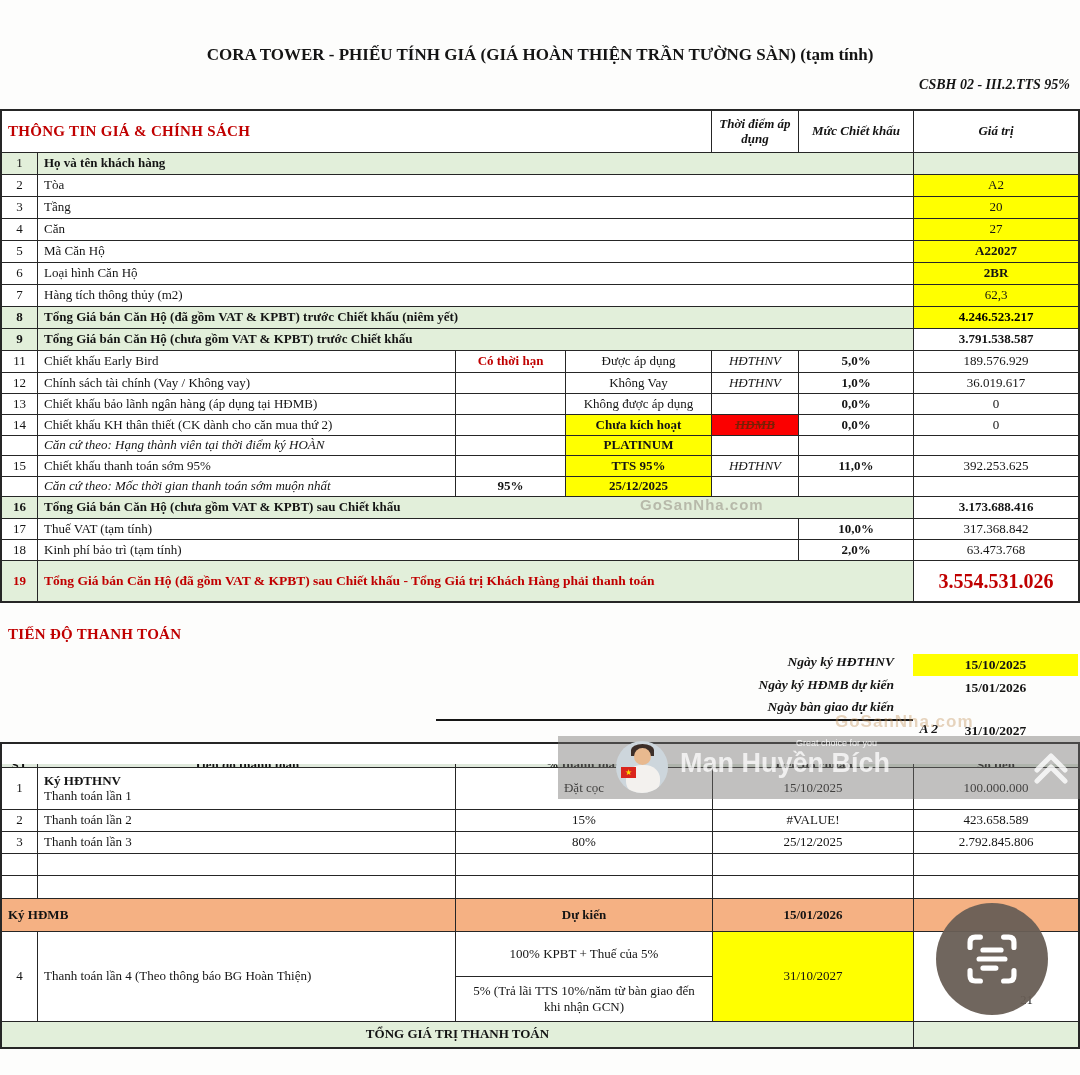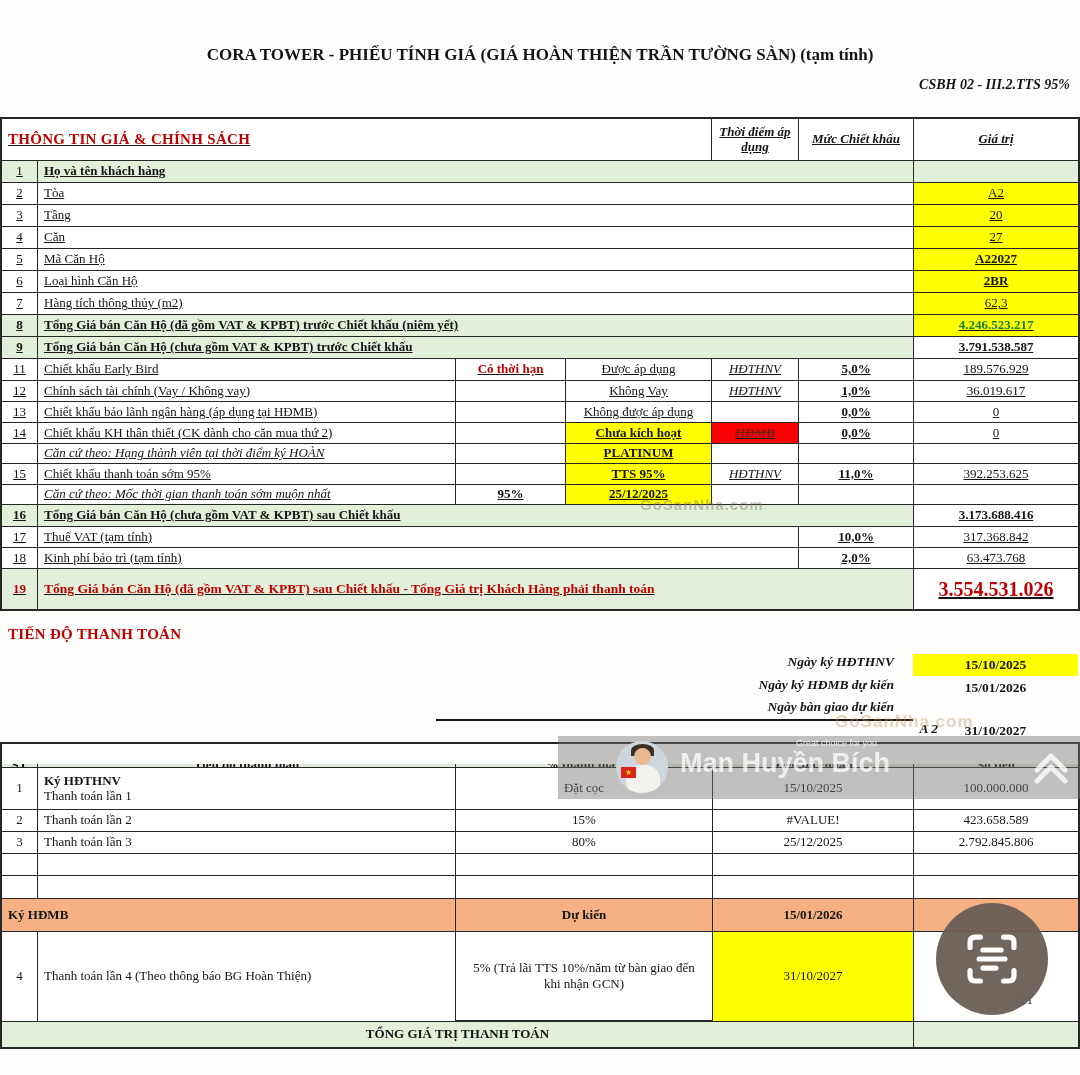--- a/index.html
+++ b/index.html
@@ -10,21 +10,21 @@
   .tbl{position:absolute;left:0;width:1080px;border:2px solid #262626;box-sizing:border-box;background:#fff;z-index:1;}
   .row{display:flex;border-bottom:1px solid #262626;box-sizing:border-box;}
   .row:last-child{border-bottom:none;}
   .c{flex:0 0 auto;border-left:1px solid #262626;box-sizing:border-box;display:flex;align-items:center;
      justify-content:center;text-align:center;padding:0 3px;font-size:13px;line-height:1.12;overflow:hidden;background:#fff;}
   .c:first-child{border-left:none;}
   .l{justify-content:flex-start;text-align:left;padding-left:6px;}
   .b{font-weight:bold;}
   .i{font-style:italic;}
   .red{color:#c00000;}
-  .ored{color:#15803d;}
+  .ored{color:#000000;}
   .yc{background:#ffff00;}
   .gc{background:#e2efda;}
   .hc{background:#dfe9dc;margin-top:20px;}
   .oc{background:#f5b183;}
   .w35{width:35px}.w418{width:418px}.w110{width:110px}.w146{width:146px}.w87{width:87px}
   .w115{width:115px}.w165{width:165px}.w709{width:709px}.w761{width:761px}
   .w876{width:876px}.w453{width:453px}.w257{width:257px}.w201{width:201px}.w911{width:911px}
   .ttl{font-size:15px;font-weight:bold;color:#c00000;letter-spacing:.3px;}
   .big{font-size:20px;}
   .strike{text-decoration:line-through;color:#7a1f04;}
@@ -51,21 +51,21 @@
   .subcell{display:flex;flex-direction:column;width:100%;height:100%;}
   .subcell>div{flex:1;display:flex;align-items:center;justify-content:center;padding:2px 14px;line-height:1.2;}
   .subcell>div:first-child{border-bottom:1px solid #262626;}
 </style>
 </head>
 <body>
 
 <div class="abs b" style="top:45px;left:0;width:1080px;text-align:center;font-size:17px;">CORA TOWER - PHIẾU TÍNH GIÁ (GIÁ HOÀN THIỆN TRẦN TƯỜNG SÀN) (tạm tính)</div>
 <div class="abs b i" style="top:77px;right:10px;font-size:14px;">CSBH 02 - III.2.TTS 95%</div>
 
-<div class="tbl" style="top:117px;text-decoration:underline;">
+<div class="tbl" style="top:109px;">
   <div class="row" style="height:42px">
     <div class="c l w709 ttl">THÔNG TIN GIÁ &amp; CHÍNH SÁCH</div>
     <div class="c w87 b i">Thời điểm áp dụng</div>
     <div class="c w115 b i">Mức Chiết khấu</div>
     <div class="c w165 b i">Giá trị</div>
   </div>
 
   <div class="row" style="height:22px">
     <div class="c w35 gc">1</div>
     <div class="c l w876 gc b">Họ và tên khách hàng</div>
@@ -270,20 +270,21 @@
     <div class="c l w453 oc b">Ký HĐMB</div>
     <div class="c w257 oc b">Dự kiến</div>
     <div class="c w201 oc b">15/01/2026</div>
     <div class="c w165 oc"></div>
   </div>
   <div class="row" style="height:90px">
     <div class="c w35">4</div>
     <div class="c l w418">Thanh toán lần 4 (Theo thông báo BG Hoàn Thiện)</div>
     <div class="c w257" style="padding:0;">
       <div class="subcell">
+        <div>100% KPBT + Thuế của 5%</div>
         <div>5% (Trả lãi TTS 10%/năm từ bàn giao đến khi nhận GCN)</div>
       </div>
     </div>
     <div class="c w201 yc">31/10/2027</div>
     <div class="c w165"></div>
   </div>
   <div class="row" style="height:25px">
     <div class="c w911 gc b">TỔNG GIÁ TRỊ THANH TOÁN</div>
     <div class="c w165 gc"></div>
   </div>

